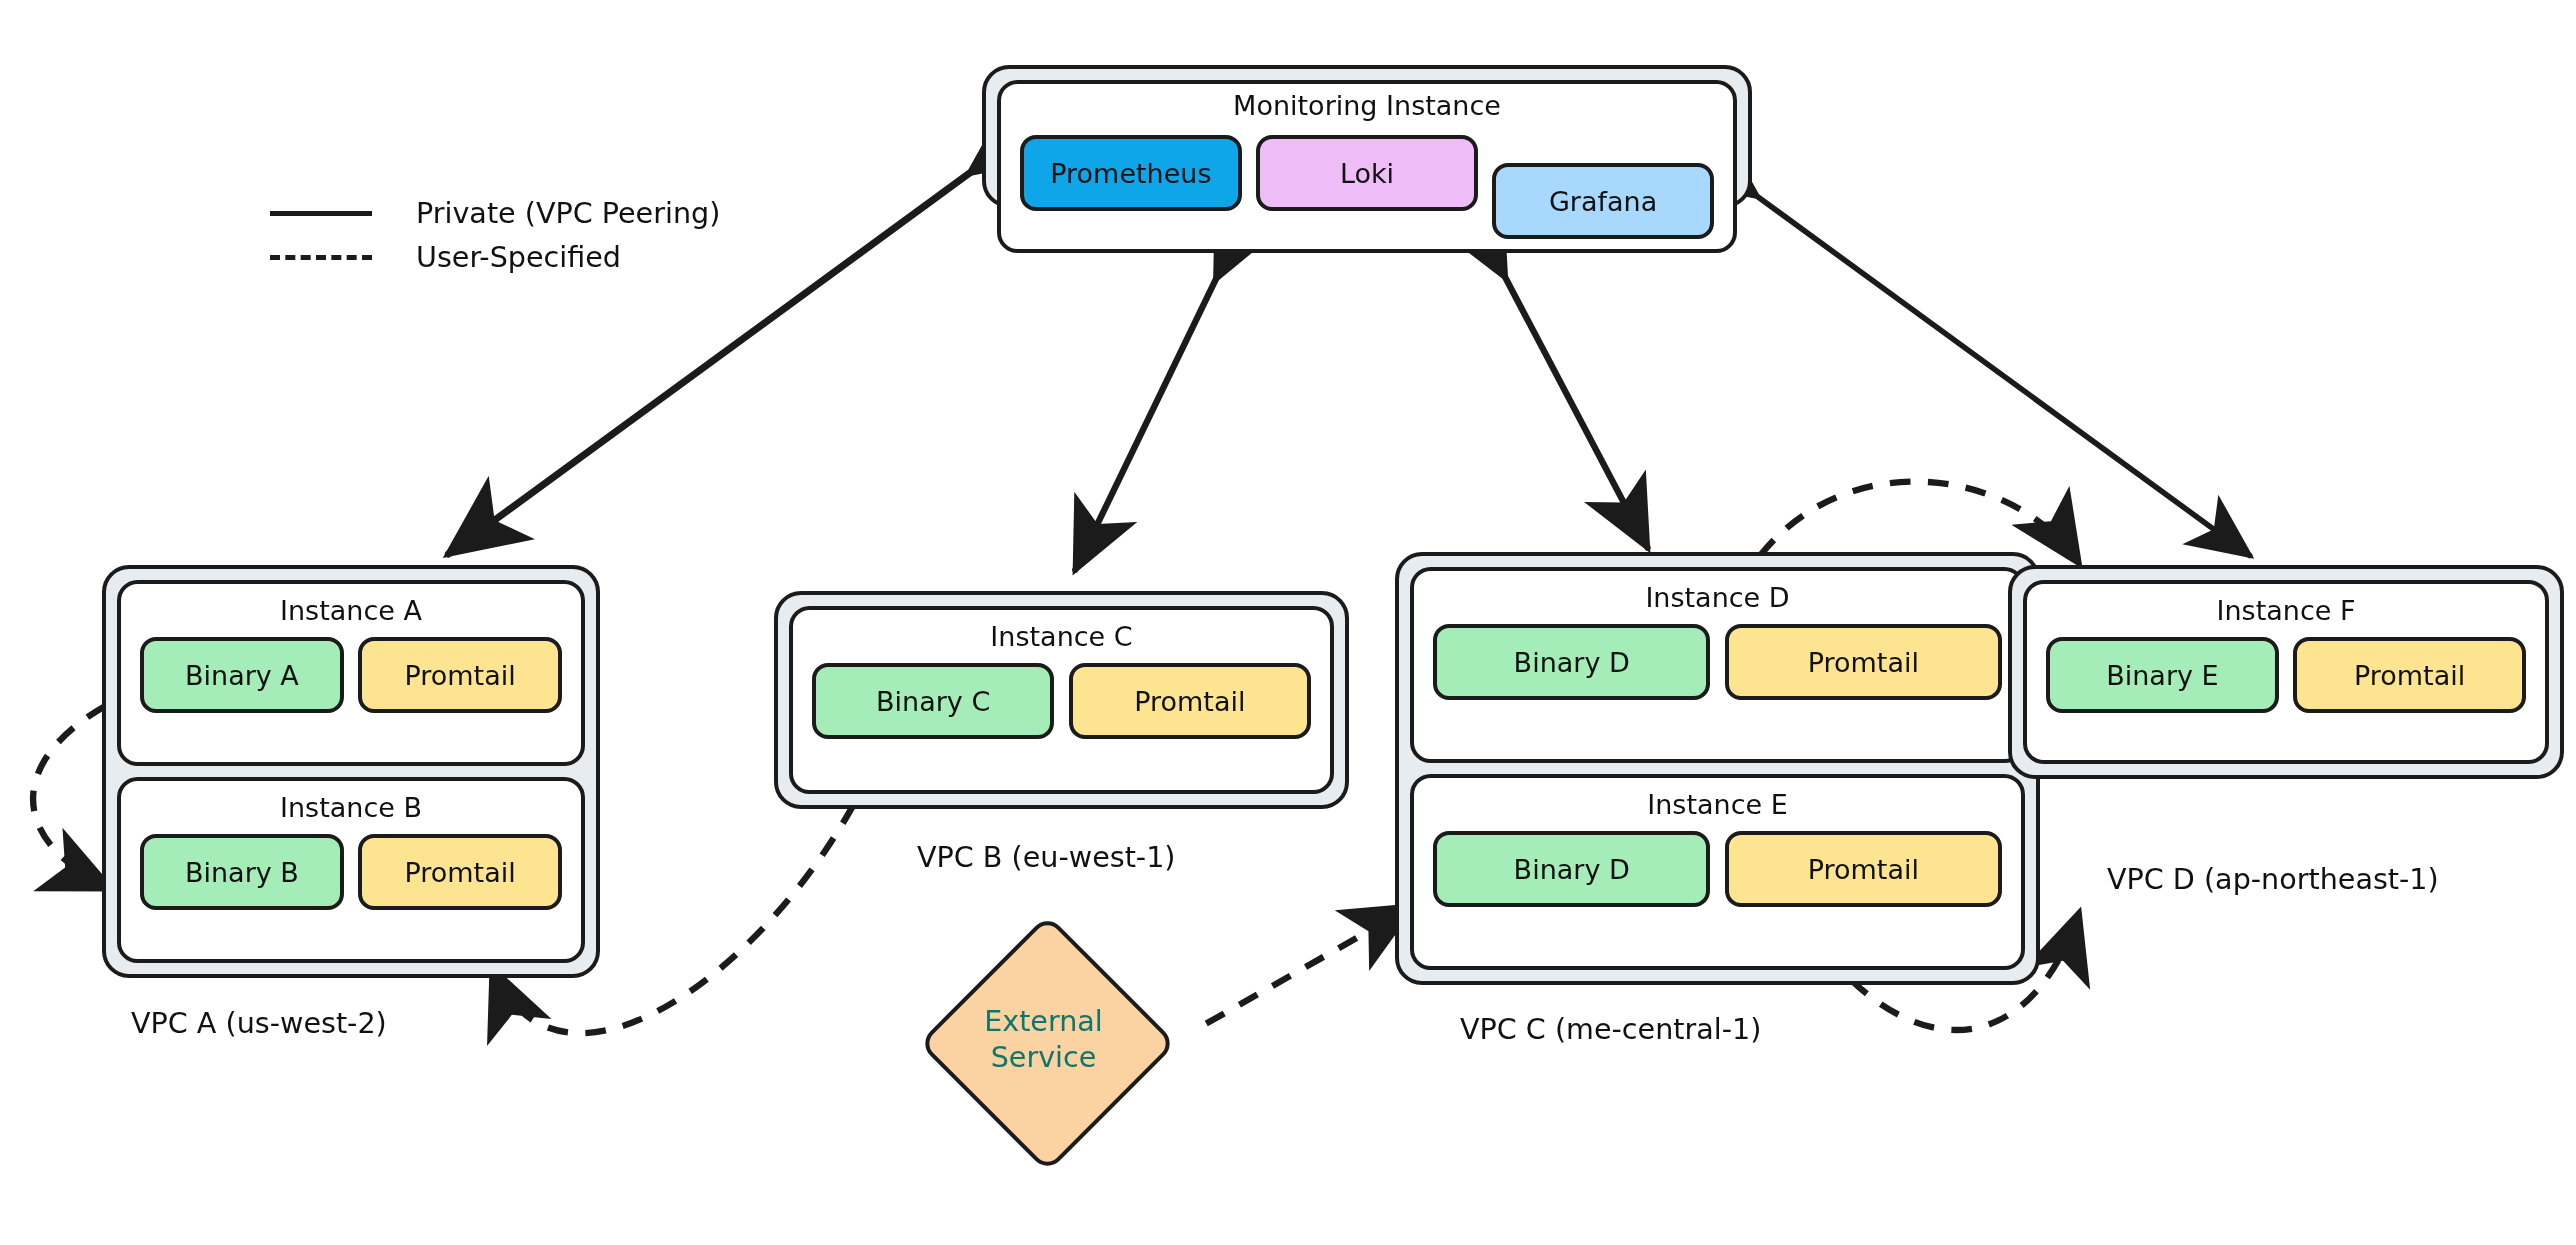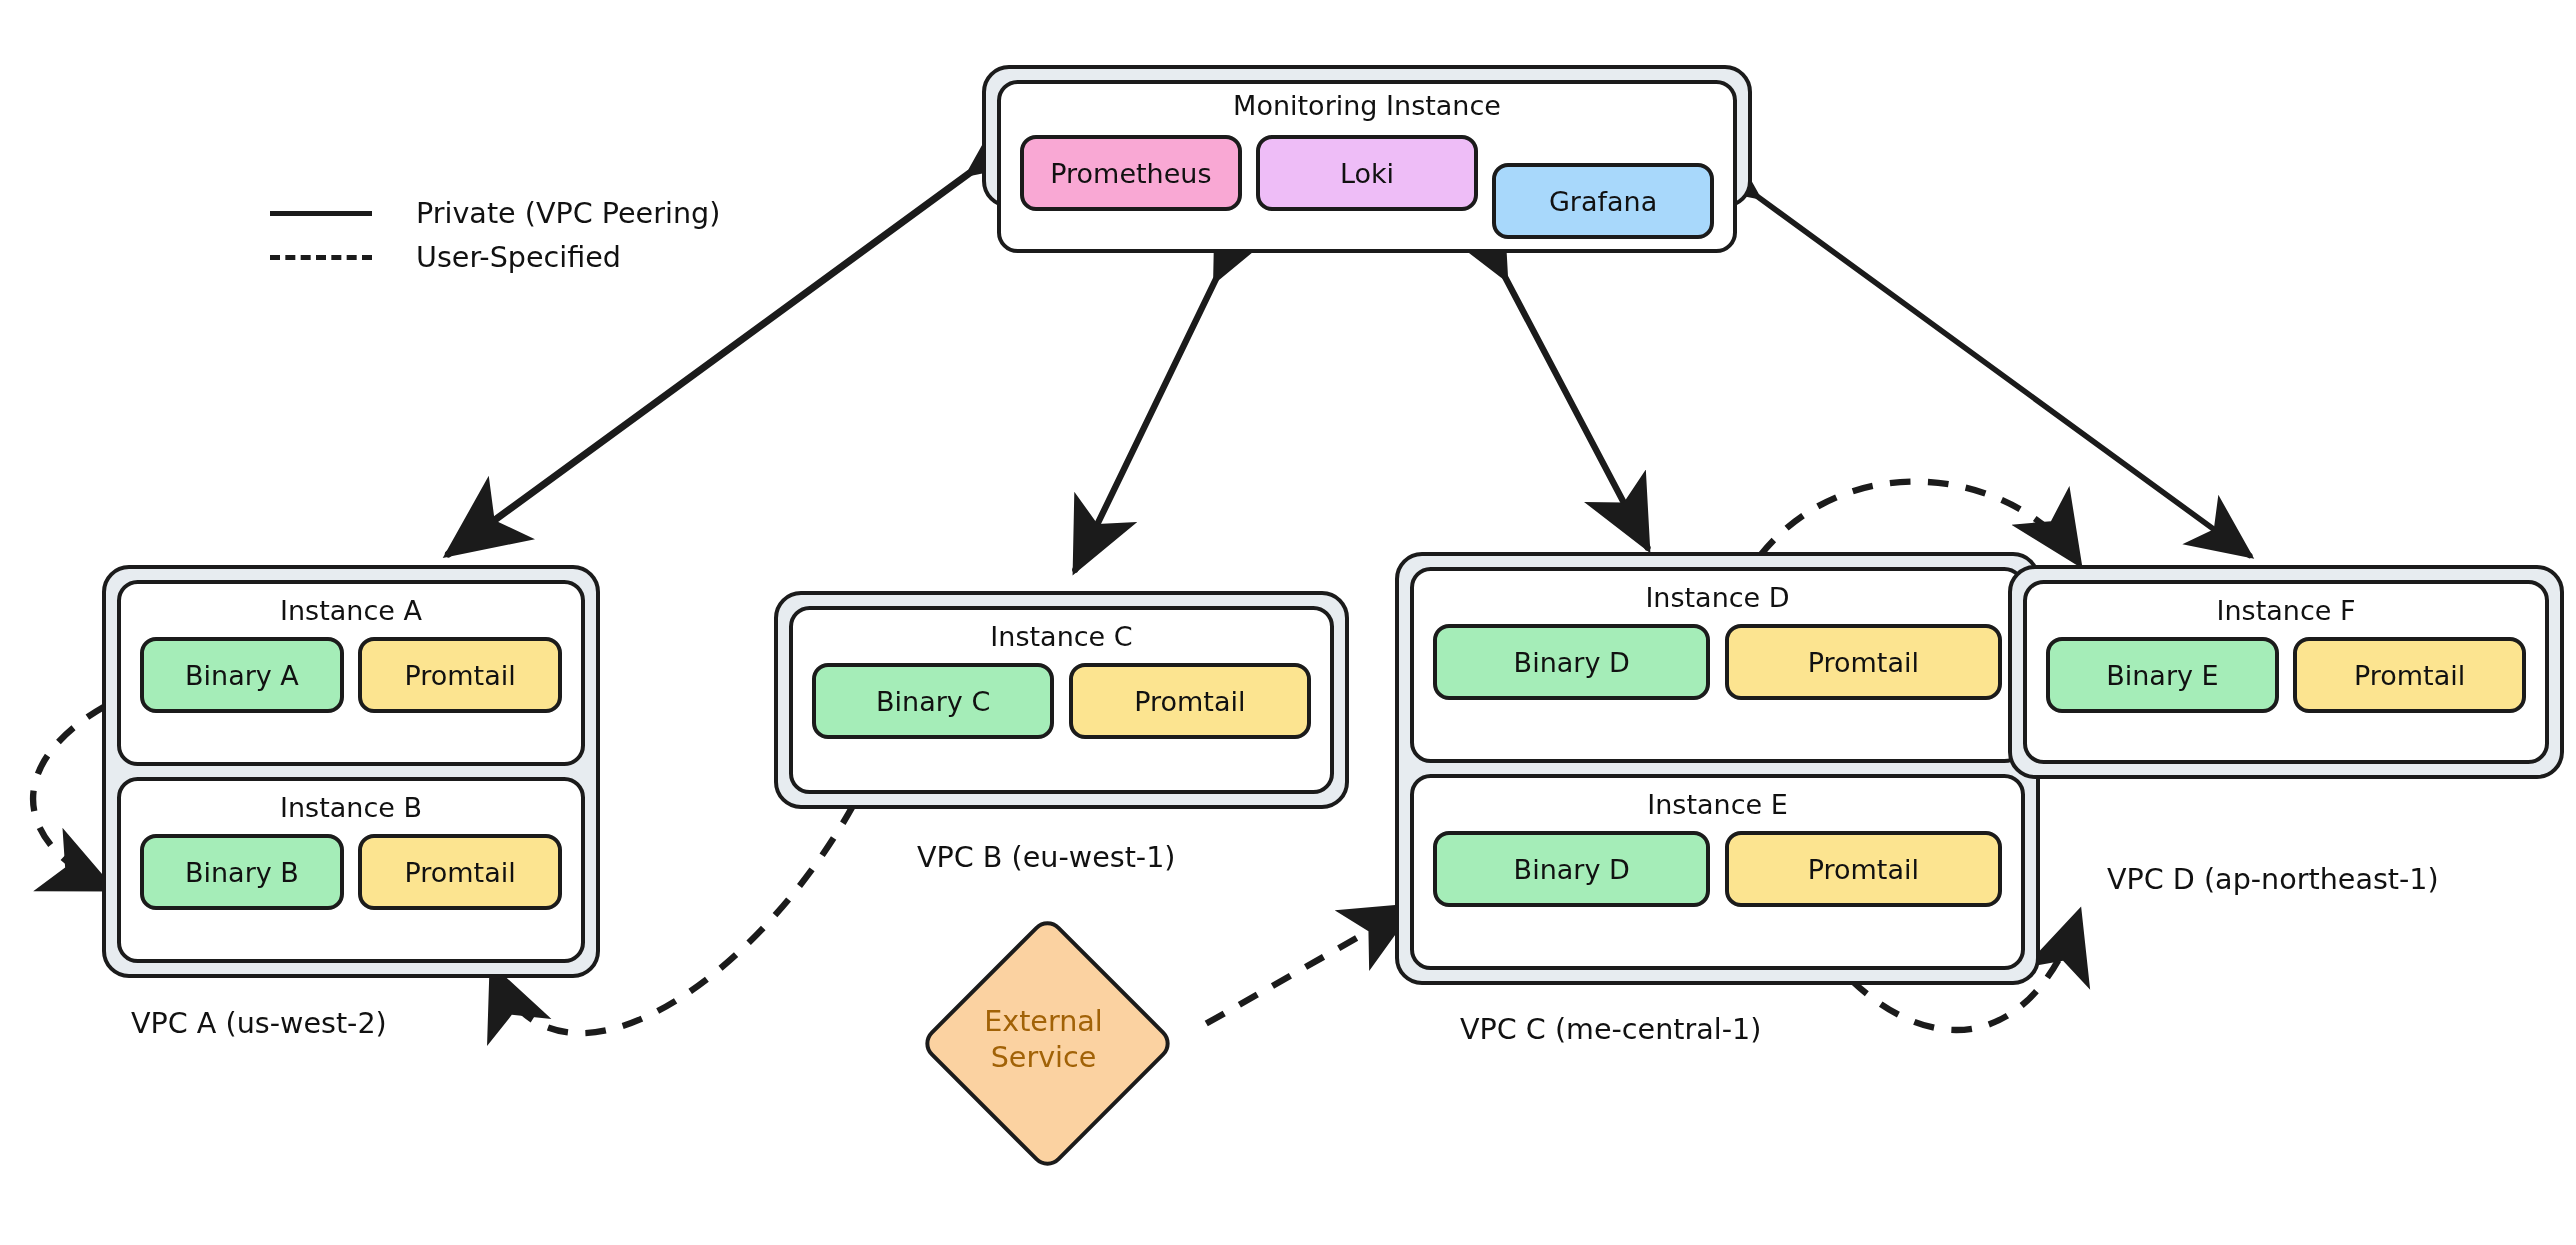--- a/index.html
+++ b/index.html
@@ -37,21 +37,21 @@
     flex:1 1 0;
     border:4.8px solid #1b1b1b;
     border-radius:16px;
     box-sizing:border-box;
     height:76px;
     display:flex;align-items:center;justify-content:center;
     font-size:27px;color:#111;white-space:nowrap;
   }
   .proc.green{background:#a5edb8;}
   .proc.yellow{background:#fce490;}
-  .proc.pink{background:#f9a8d4;}
+  .proc.pink{background:#0ea5e9;}
   .proc.violet{background:#eebdf7;}
   .proc.blue{background:#a8d8fb;margin-top:28px;}
 
   .vpc-label{
     position:absolute;font-size:28.6px;color:#111;white-space:nowrap;
   }
   .top-label{
     position:absolute;font-size:30px;color:#111;white-space:nowrap;
   }
 
@@ -60,21 +60,21 @@
   .diamond{
     width:175px;height:175px;
     background:#fbd2a1;
     border:4.8px solid #1b1b1b;
     border-radius:17.5px;
     transform:rotate(45deg);
   }
   .diamond-text{
     position:absolute;left:0;top:0;width:100%;height:100%;
     display:flex;flex-direction:column;align-items:center;justify-content:center;
-    font-size:28.6px;color:#a16207;line-height:1.25;text-align:left;
+    font-size:28.6px;color:#0f766e;line-height:1.25;text-align:left;
   }
 
   
   .legend{position:absolute;left:270px;top:147px;margin-top:44px;}
   .legend-row{display:flex;align-items:center;height:44px;}
   .legend-swatch{width:102px;height:0;border-top:5.6px solid #1b1b1b;margin-right:44px;}
   .legend-swatch.dashed{border-top:5.6px dashed #1b1b1b;}
   .legend-text{font-size:28.6px;color:#111;white-space:nowrap;}
 </style>
 </head>

